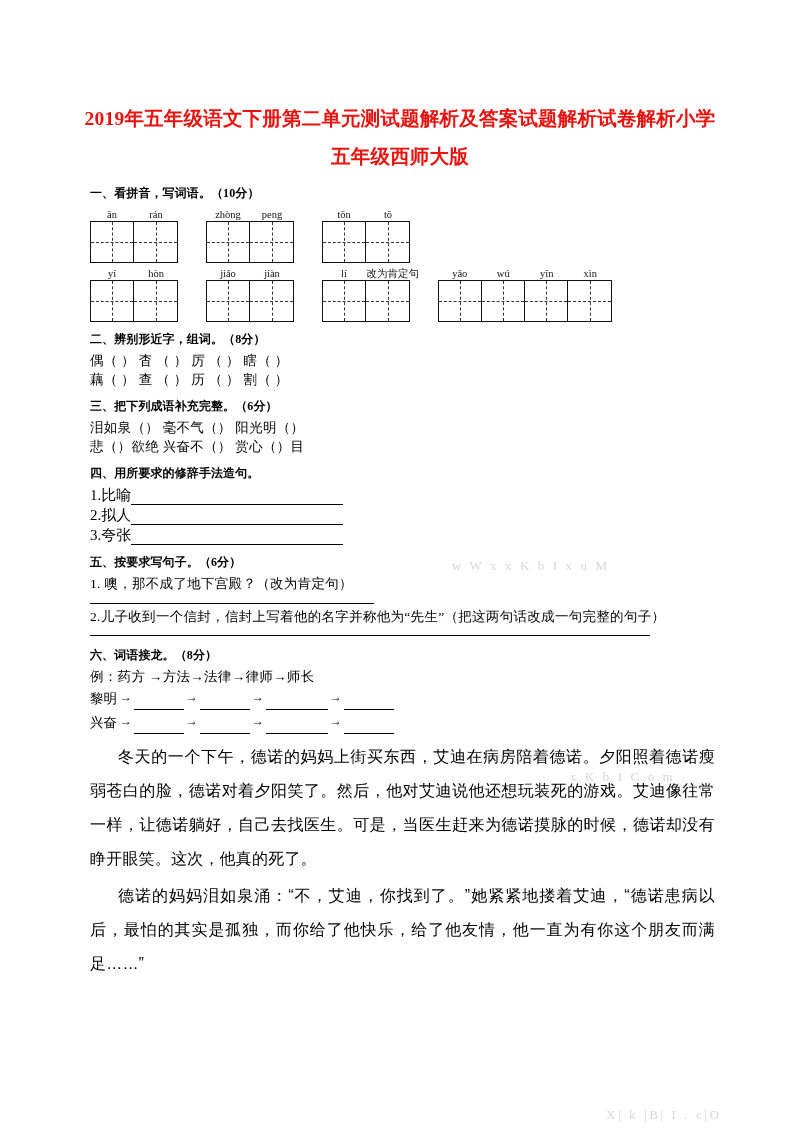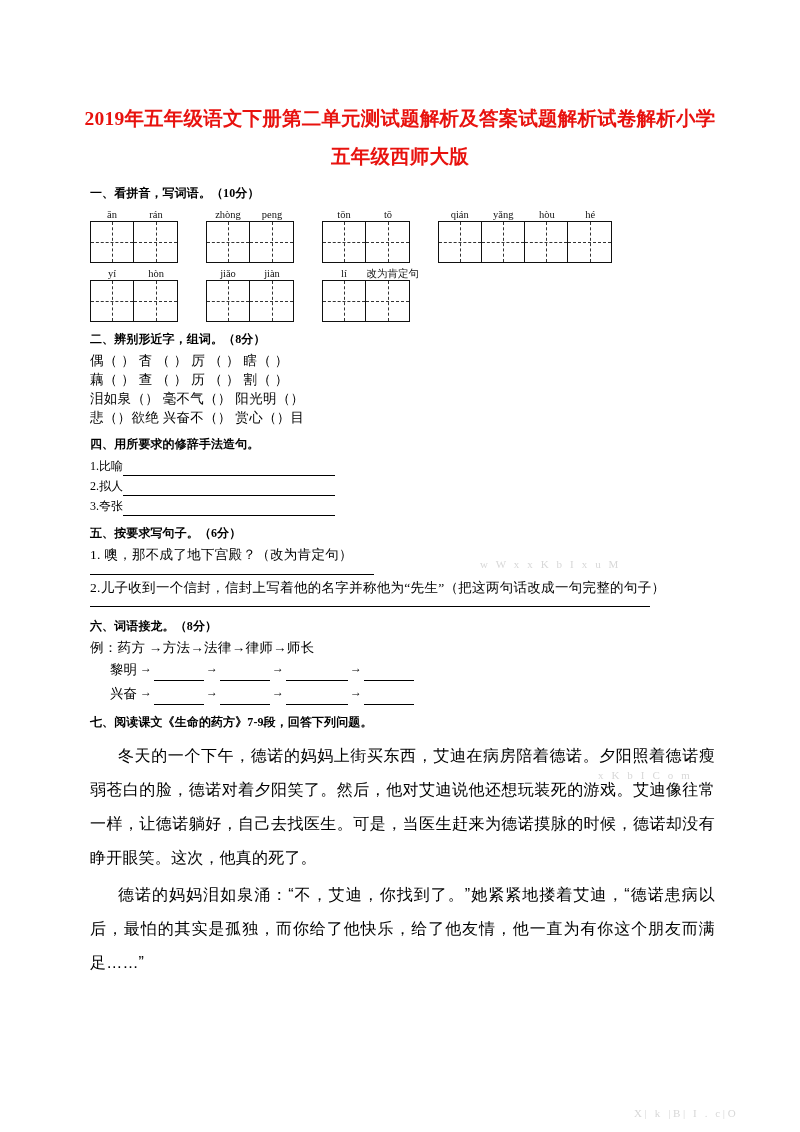--- a/index.html
+++ b/index.html
@@ -96,21 +96,21 @@
     content: "";
     position: absolute;
     top: 0; bottom: 0;
     left: 50%;
     border-left: 1px dashed #333;
   }
   .pinyin-group.g4 .pinyin-labels span { width: 43px; }
 
   
   .fill-line {
-    font-size: 12px;
+    font-size: 15px;
     line-height: 20px;
     margin-left: 90px;
   }
   .blank-ul {
     display: inline-block;
     border-bottom: 1.1px solid #000;
     height: 14px;
     vertical-align: bottom;
   }
   .rule-wide {
@@ -130,21 +130,21 @@
 
   
   .chain-line {
     font-size: 13.5px;
     line-height: 22px;
     margin-left: 90px;
     display: flex;
     align-items: flex-end;
     white-space: nowrap;
   }
-  .chain-line .lead { margin-right: 1px; margin-left: 20px; }
+  .chain-line .lead { margin-right: 1px; }
   .arrow { margin: 0 2px 2px 2px; font-size: 12px; }
   .chain-blank {
     display: inline-block;
     border-bottom: 1.2px solid #000;
     width: 50px;
     height: 13px;
   }
 
   
   .passage {
@@ -158,26 +158,25 @@
     text-indent: 28px;
     text-align: justify;
     letter-spacing: 0.2px;
     font-family: "Liberation Sans", "DejaVu Sans", sans-serif;
   }
 
   
   .wm {
     position: absolute;
     color: #d8d8d8;
-    font-size: 11px;
+    font-size: 13px;
     letter-spacing: 2.6px;
     font-family: "Liberation Serif", "DejaVu Serif", serif;
     white-space: nowrap;
     user-select: none;
-    margin-left: 28px;
   }
   .wm-a { left: 452px; top: 458px; }
   .wm-b { left: 570px; top: 669px; }
   .wm-c { left: 606px; top: 1007px; }
 </style>
 </head>
 <body>
 
 <div class="page">
 
@@ -212,34 +211,20 @@
     <div class="pinyin-group">
       <div class="pinyin-labels">
         <span>tōn</span>
         <span>tō</span>
       </div>
       <div class="grid-boxes">
         <div class="gbox"></div>
         <div class="gbox"></div>
       </div>
     </div>
-    <div class="pinyin-group g4">
-      <div class="pinyin-labels">
-        <span>qián</span>
-        <span>yǎng</span>
-        <span>hòu</span>
-        <span>hé</span>
-      </div>
-      <div class="grid-boxes">
-        <div class="gbox"></div>
-        <div class="gbox"></div>
-        <div class="gbox"></div>
-        <div class="gbox"></div>
-      </div>
-    </div>
   </div>
 
   <div class="pinyin-row">
     <div class="pinyin-group">
       <div class="pinyin-labels">
         <span>yí</span>
         <span>hòn</span>
       </div>
       <div class="grid-boxes">
         <div class="gbox"></div>
@@ -255,30 +240,45 @@
         <div class="gbox"></div>
         <div class="gbox"></div>
       </div>
     </div>
     <div class="pinyin-group">
       <div class="pinyin-labels">
         <span>lí</span>
         <span>改为肯定句</span>
       </div>
       <div class="grid-boxes">
+        <div class="gbox"></div>
+        <div class="gbox"></div>
+      </div>
+    </div>
+    <div class="pinyin-group g4">
+      <div class="pinyin-labels">
+        <span>yǎo</span>
+        <span>wú</span>
+        <span>yīn</span>
+        <span>xìn</span>
+      </div>
+      <div class="grid-boxes">
+        <div class="gbox"></div>
+        <div class="gbox"></div>
         <div class="gbox"></div>
         <div class="gbox"></div>
       </div>
     </div>
   </div>
 
   <div class="sec-h">二、辨别形近字，组词。（8分）</div>
   <div class="body-line">偶（     ）  杳 （     ）  厉 （     ）  瞎（     ）</div>
   <div class="body-line">藕（     ）  查 （     ）  历 （     ）  割（     ）</div>
 
+  <div class="sec-h">三、把下列成语补充完整。（6分）</div>
   <div class="body-line">泪如泉（）   毫不气（）   阳光明（）</div>
   <div class="body-line">悲（）欲绝   兴奋不（）   赏心（）目</div>
 
   <div class="sec-h">四、用所要求的修辞手法造句。</div>
   <div class="fill-line">
     <span>1.比喻</span><span class="blank-ul" style="width:212px"></span>
   </div>
   <div class="fill-line">
     <span>2.拟人</span><span class="blank-ul" style="width:212px"></span>
   </div>
@@ -312,21 +312,20 @@
     <span class="arrow">→</span>
     <span class="chain-blank"></span>
     <span class="arrow">→</span>
     <span class="chain-blank"></span>
     <span class="arrow">→</span>
     <span class="chain-blank" style="width:62px"></span>
     <span class="arrow">→</span>
     <span class="chain-blank"></span>
   </div>
 
-  <div class="sec-h">七、阅读课文《生命的药方》7-9段，回答下列问题。</div>
   <div class="passage">
     <p>冬天的一个下午，德诺的妈妈上街买东西，艾迪在病房陪着德诺。夕阳照着德诺瘦弱苍白的脸，德诺对着夕阳笑了。然后，他对艾迪说他还想玩装死的游戏。艾迪像往常一样，让德诺躺好，自己去找医生。可是，当医生赶来为德诺摸脉的时候，德诺却没有睁开眼笑。这次，他真的死了。</p>
     <p>德诺的妈妈泪如泉涌：“不，艾迪，你找到了。”她紧紧地搂着艾迪，“德诺患病以后，最怕的其实是孤独，而你给了他快乐，给了他友情，他一直为有你这个朋友而满足……”</p>
   </div>
 
   <div class="wm wm-a">w   W x x K   b I x u M</div>
   <div class="wm wm-b">x K b  I  C o m</div>
   <div class="wm wm-c">X| k |B|   I . c|O</div>
 
 </div>

